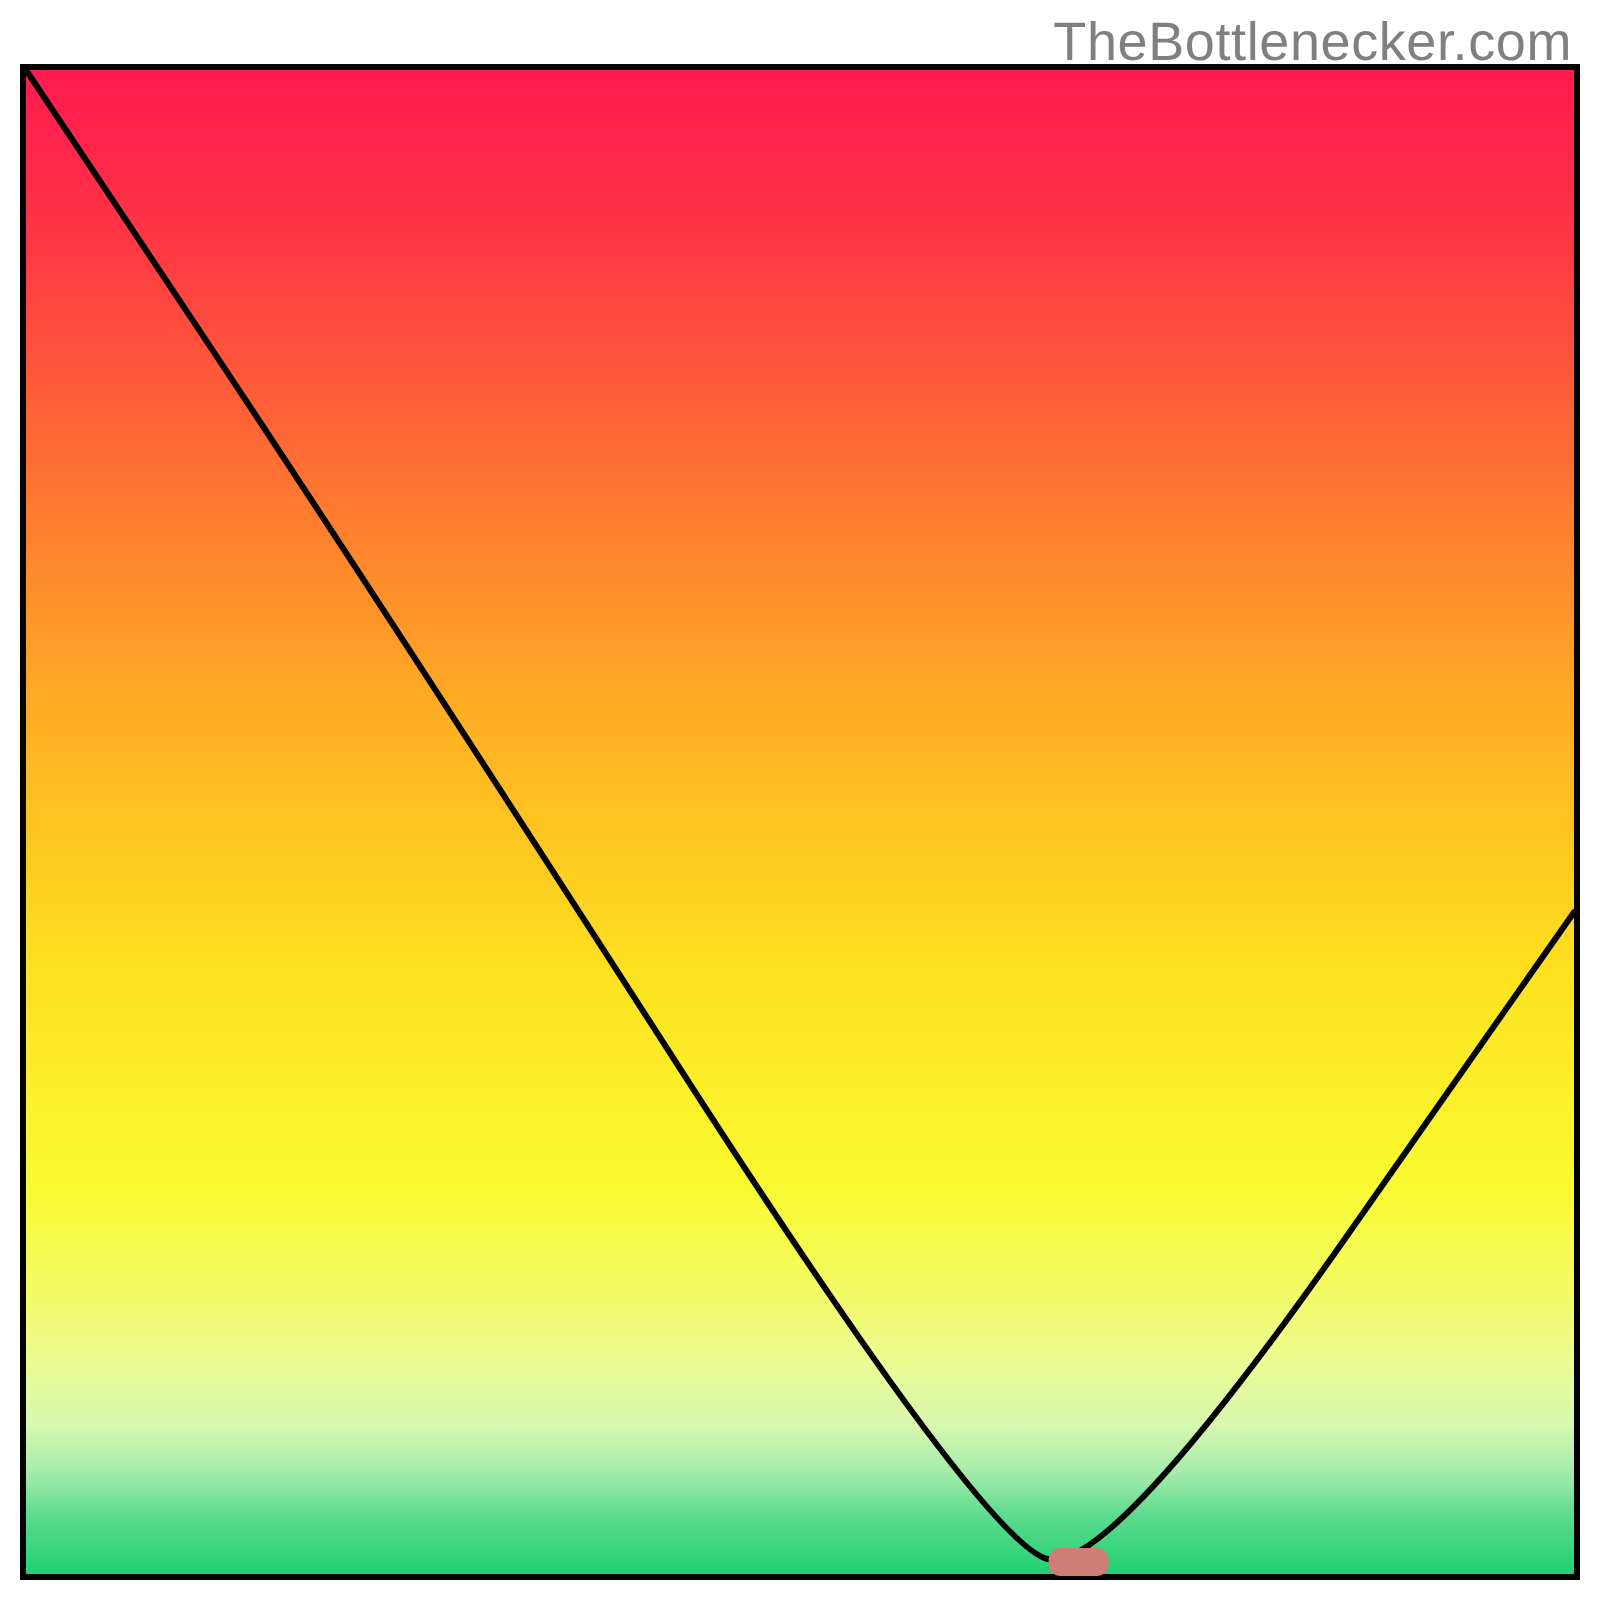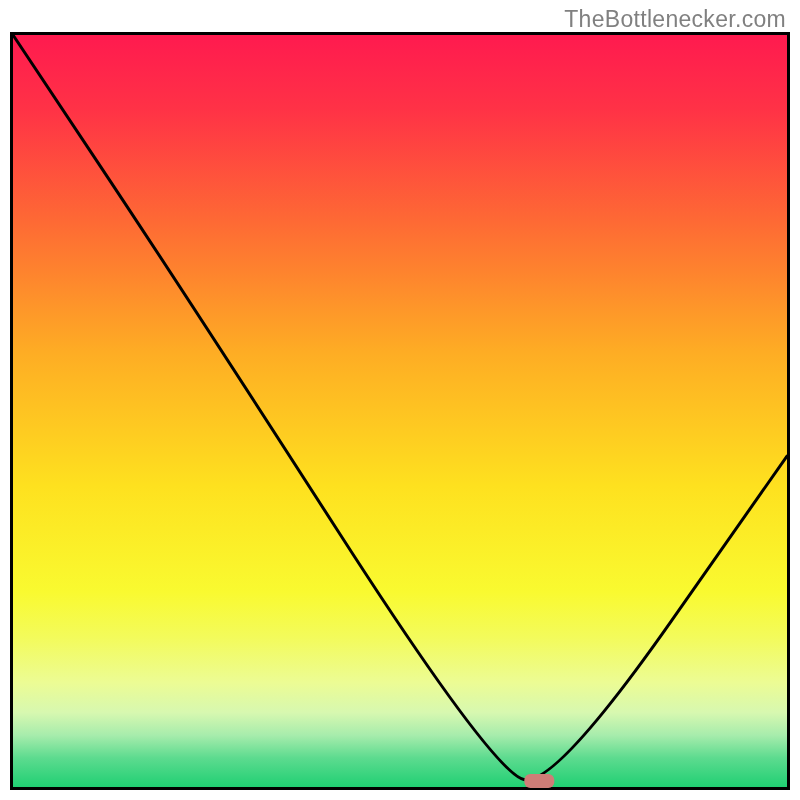--- a/index.html
+++ b/index.html
@@ -16,21 +16,21 @@
     top: 32px;
     width: 780px;
     height: 758px;
     box-sizing: border-box;
   }
   .watermark {
     position: absolute;
     top: 6px;
     right: 14px;
     color: #808080;
-    font-size: 23px;
+    font-size: 27px;
     font-weight: 500;
     letter-spacing: 0.3px;
   }
   svg {
     display: block;
   }
 </style>
 </head>
 <body>
 

